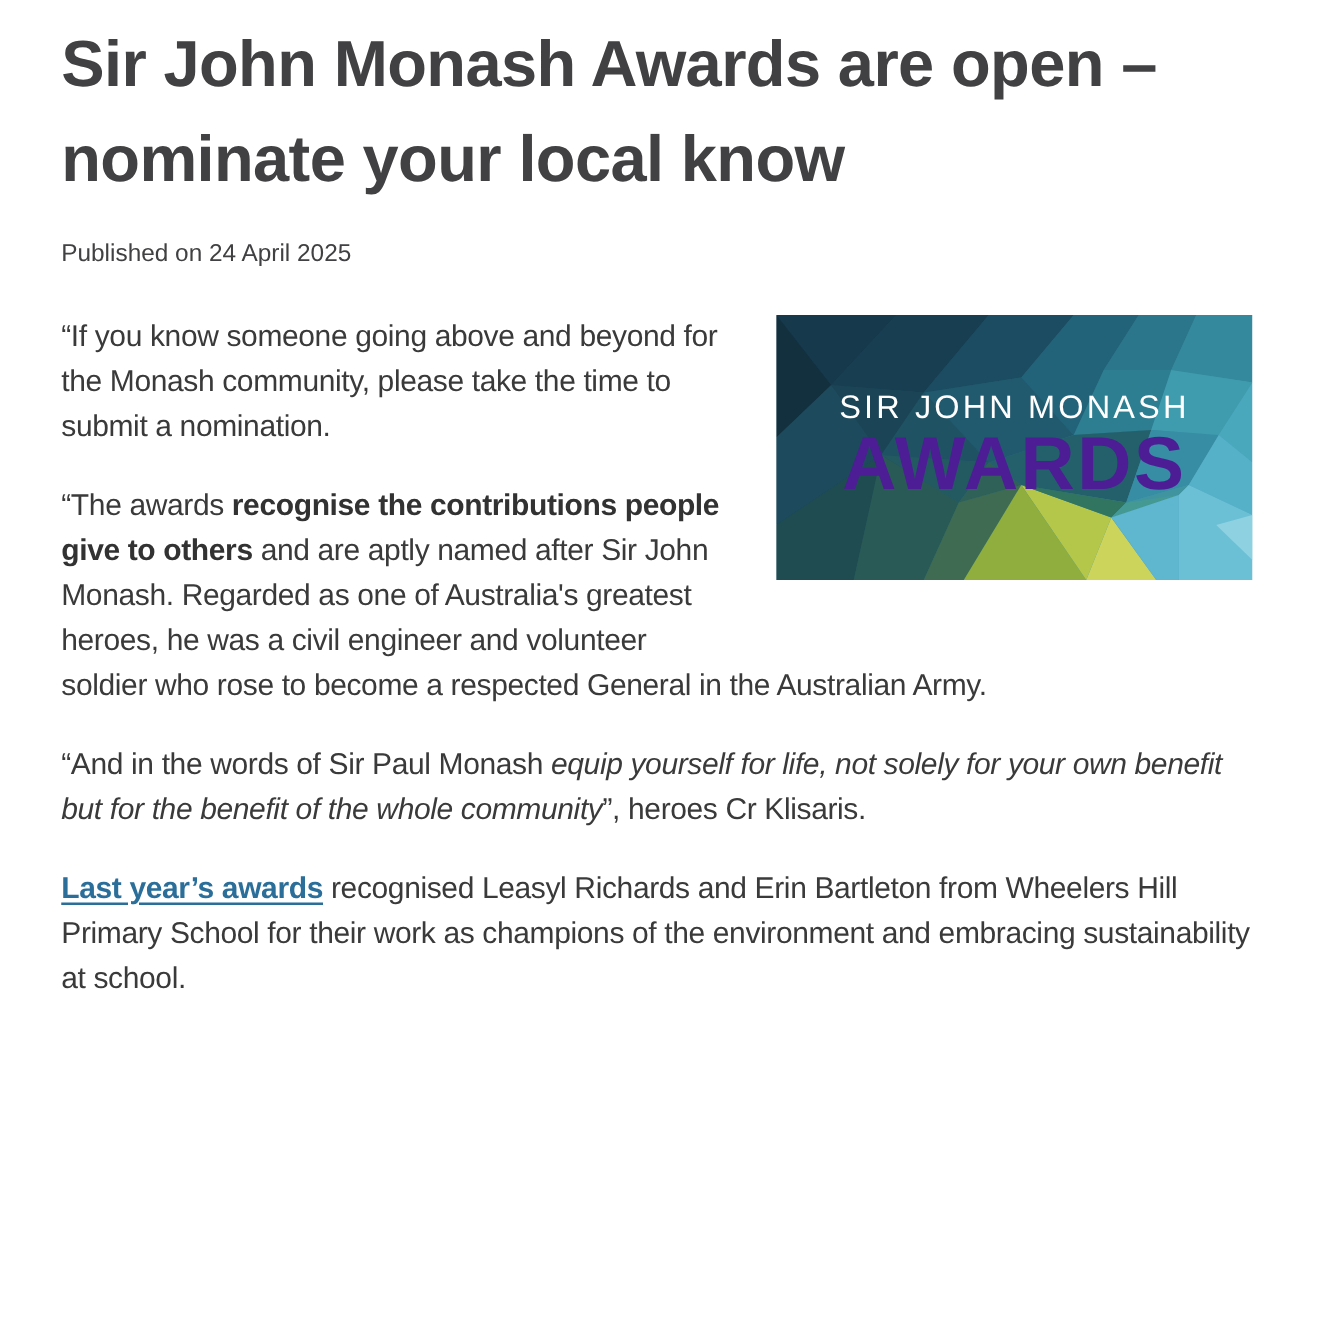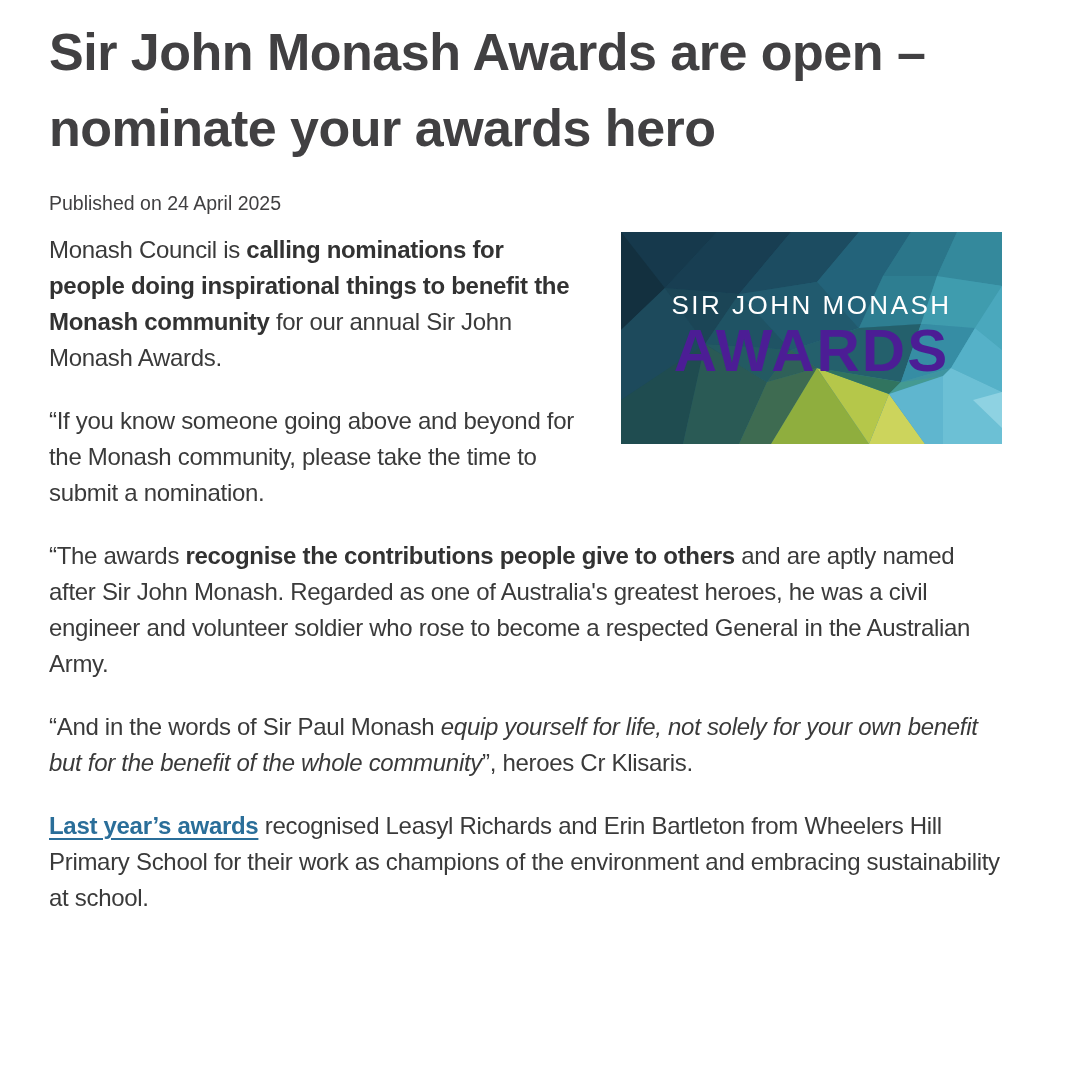--- a/index.html
+++ b/index.html
@@ -21,21 +21,21 @@
   }
   h1.page-title {
     margin: 0 0 24px 0;
     font-size: 52px;
     line-height: 76px;
     font-weight: 700;
     letter-spacing: -0.5px;
     color: var(--heading);
   }
   .published {
-    margin: 0 0 16px 0;
+    margin: 0 0 36px 0;
     font-size: 19.5px;
     line-height: 26px;
     color: var(--heading);
   }
   .article-body p {
     margin: 0 0 27px 0;
     font-size: 24px;
     line-height: 36px;
     letter-spacing: -0.3px;
   }
@@ -85,21 +85,21 @@
     margin-top: 2px;
     white-space: nowrap;
   }
   .clearfix::after { content: ""; display: block; clear: both; }
 </style>
 </head>
 <body>
 
 <main class="page">
   <article>
-    <h1 class="page-title">Sir John Monash Awards are open – nominate your awards hero</h1>
+    <h1 class="page-title">Sir John Monash Awards are open – nominate your local know</h1>
 
     <p class="published">Published on 24 April 2025</p>
 
     <div class="article-body clearfix">
 
       <figure class="banner">
         <svg viewBox="0 0 381 212" preserveAspectRatio="none">
           <defs>
             <linearGradient id="g" x1="0%" y1="0%" x2="100%" y2="35%">
               <stop offset="0%" stop-color="#16384b"></stop>
@@ -142,21 +142,20 @@
           <polygon points="322,144 330,136 381,160 381,212 322,212" fill="#6cc0d5"></polygon>
           <polygon points="352,168 381,160 381,196" fill="#8ed2e2"></polygon>
         </svg>
         <figcaption class="banner-text">
           <div class="banner-line1">SIR JOHN MONASH</div>
           <div class="banner-line2">AWARDS</div>
         </figcaption>
       </figure>
 
       <div id="paragraphs">
-          <p><span>Monash Council is </span><strong>calling nominations for people doing inspirational things to benefit the Monash community</strong><span> for our annual Sir John Monash Awards.</span></p>
           <p><span>“If you know someone going above and beyond for the Monash community, please take the time to submit a nomination.</span></p>
           <p><span>“The awards </span><strong>recognise the contributions people give to others</strong><span> and are aptly named after Sir John Monash. Regarded as one of Australia's greatest heroes, he was a civil engineer and volunteer soldier who rose to become a respected General in the Australian Army.</span></p>
           <p><span>“And in the words of Sir Paul Monash </span><em>equip yourself for life, not solely for your own benefit but for the benefit of the whole community</em><span>”, heroes Cr Klisaris.</span></p>
           <p><a href="#" class="article-link">Last year’s awards</a><span> recognised Leasyl Richards and Erin Bartleton from Wheelers Hill Primary School for their work as champions of the environment and embracing sustainability at school.</span></p>
         </div>
 
     </div>
   </article>
 </main>
 

